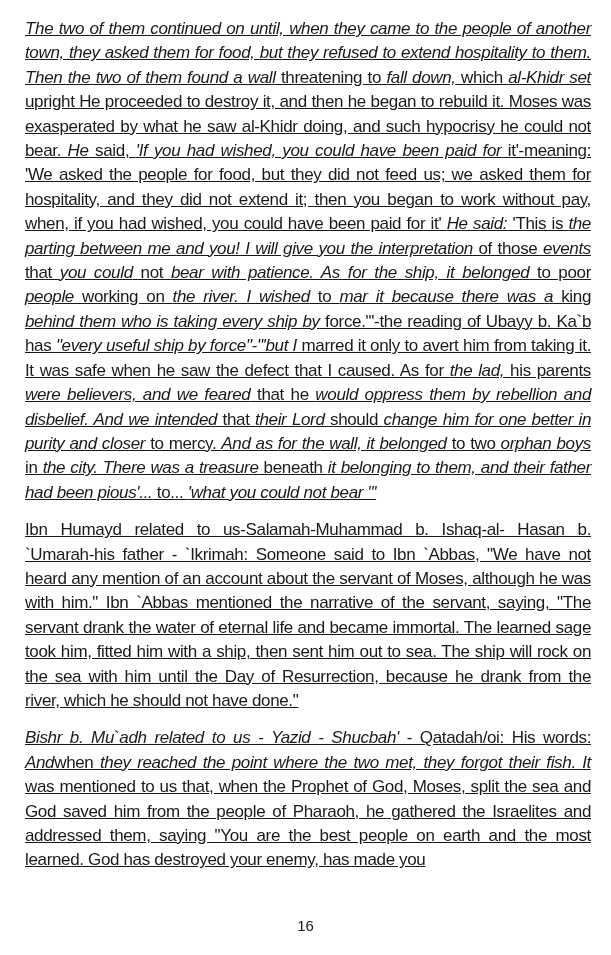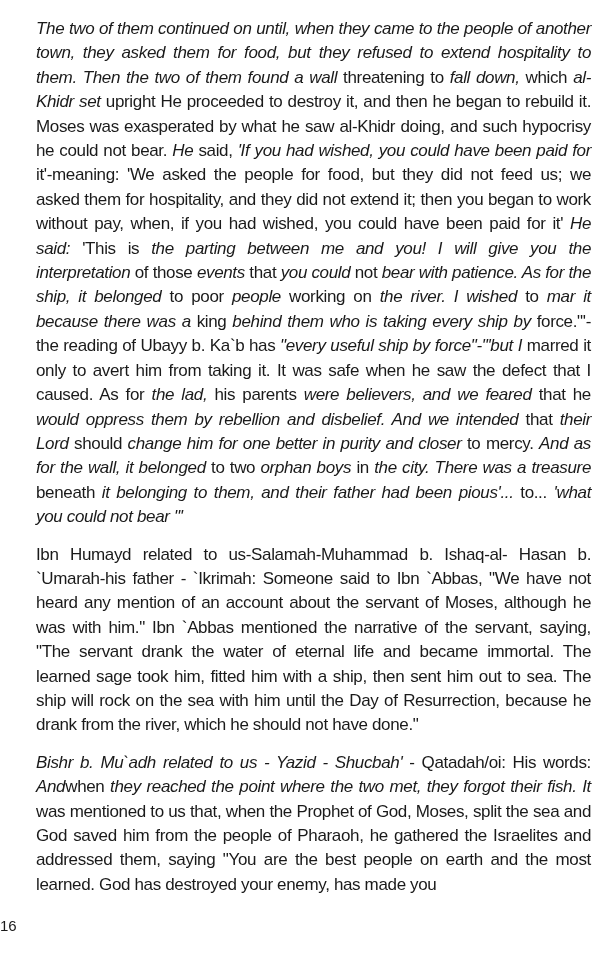--- a/index.html
+++ b/index.html
@@ -4,25 +4,25 @@
 <style>
   html, body { margin: 0; padding: 0; background: #ffffff; }
   body { width: 611px; height: 955px; position: relative; overflow: hidden; }
   .page {
     position: absolute; left: 24px; top: 17px; width: 567px;
     font-family: "Liberation Sans", sans-serif;
     font-size: 17px; line-height: 24.4px; color: #1a1a1a;
     text-align: justify;
     letter-spacing: -0.35px;
   }
-  .para { margin: 0 0 13px 12px; }
+  .para { margin: 0 0 13px 1px; text-decoration: underline; }
   .para span.it { font-style: italic; }
   .pagenum {
     position: absolute; left: 0; width: 611px; top: 917px;
-    font-family: "Liberation Sans", sans-serif;
+    text-align: center; font-family: "Liberation Sans", sans-serif;
     font-size: 15px; color: #1a1a1a;
   }
 </style>
 </head>
 <body>
 
 <div class="page">
   <p class="para"><span class="it">The two of them continued on until, when they came to the people of another town, they asked them for food, but they refused to extend hospitality to them. Then the two of them found a wall</span><span> threatening to </span><span class="it">fall down,</span><span> which </span><span class="it">al-Khidr set</span><span> upright  He proceeded to destroy it, and then he began to rebuild it. Moses was exasperated by what he saw al-Khidr doing, and such hypocrisy he could not bear. </span><span class="it">He</span><span> said, </span><span class="it">'If you had wished, you could have been paid for</span><span> it'-meaning: 'We asked the people for food, but they did not feed us; we asked them for hospitality, and they did not extend it; then you began to work without pay, when, if you had wished, you could have been paid for it' </span><span class="it">He said:</span><span> 'This is </span><span class="it">the parting between me and you! I will give you the interpretation</span><span> of those </span><span class="it">events</span><span> that </span><span class="it">you could</span><span> not </span><span class="it">bear with patience. As for the ship, it belonged</span><span> to poor </span><span class="it">people</span><span> working on </span><span class="it">the river. I wished</span><span> to </span><span class="it">mar it because there was a</span><span> king </span><span class="it">behind them who is taking every ship by</span><span> force."'-the reading of Ubayy b. Ka`b has </span><span class="it">"every useful ship by force"-"'but I</span><span> marred it only to avert him from taking it. It was safe when he saw the defect that I caused. As for </span><span class="it">the lad,</span><span> his parents </span><span class="it">were believers, and we feared</span><span> that he </span><span class="it">would oppress them by rebellion and disbelief. And we intended</span><span> that </span><span class="it">their Lord</span><span> should </span><span class="it">change him for one better in purity and closer</span><span> to mercy. </span><span class="it">And as for the wall, it belonged</span><span> to two </span><span class="it">orphan boys</span><span> in </span><span class="it">the city. There was a treasure</span><span> beneath </span><span class="it">it belonging to them, and their father had been pious'...</span><span> to... </span><span class="it">'what you could not bear "'</span></p>
   <p class="para"><span>Ibn Humayd related to us-Salamah-Muhammad b. Ishaq-al- Hasan b. `Umarah-his father - `Ikrimah: Someone said to Ibn `Abbas, "We have not heard any mention of an account about the servant of Moses, although he was with him." Ibn `Abbas mentioned the narrative of the servant, saying, "The servant drank the water of eternal life and became immortal. The learned sage took him, fitted him with a ship, then sent him out to sea. The ship will rock on the sea with him until the Day of Resurrection, because he drank from the river, which he should not have done."</span></p>
   <p class="para"><span class="it">Bishr b. Mu`adh related to us - Yazid - Shucbah'</span><span> - Qatadah/oi: His words: </span><span class="it">And</span><span>when </span><span class="it">they reached the point where the two met, they forgot their fish. It</span><span> was mentioned to us that, when the Prophet of God, Moses, split the sea and God saved him from the people of Pharaoh, he gathered the Israelites and addressed them, saying "You are the best people on earth and the most learned. God has destroyed your enemy, has made you</span></p>

